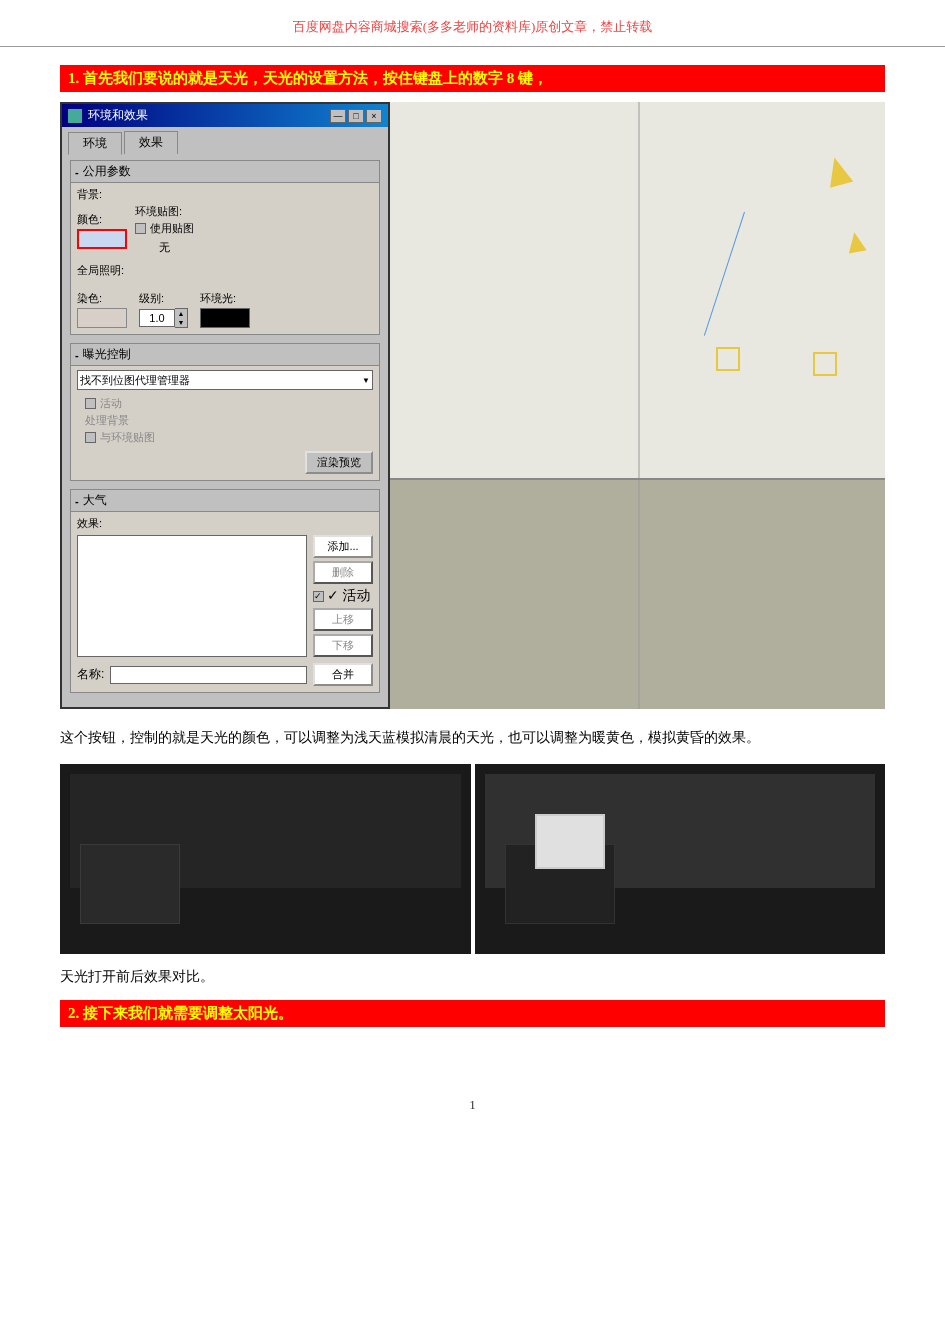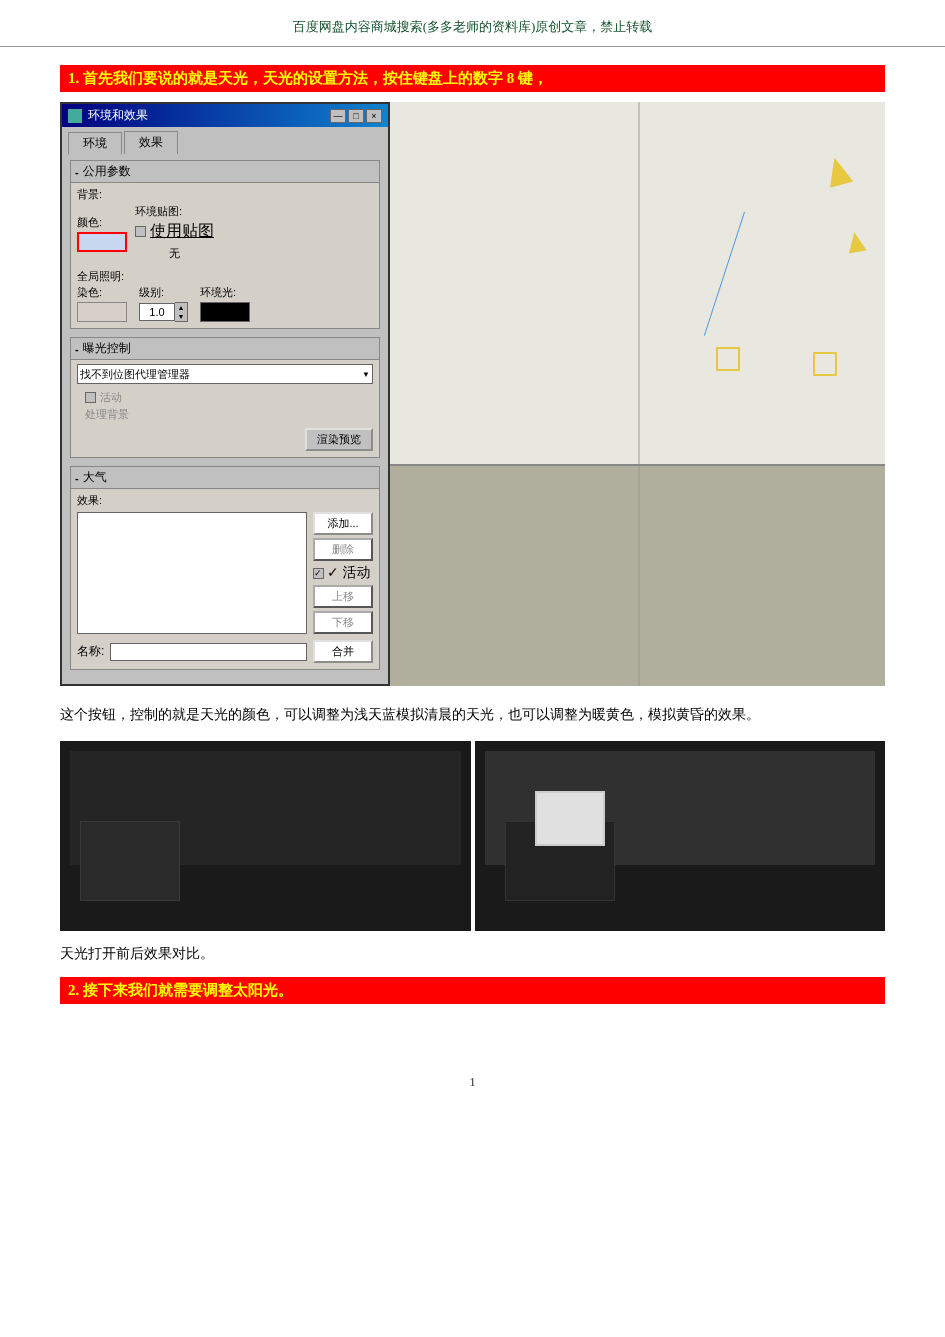--- a/index.html
+++ b/index.html
@@ -10,21 +10,21 @@
       font-family: "SimSun", "宋体", serif;
       font-size: 14px;
       color: #000;
     }
 
     .page-header {
       text-align: center;
       padding: 18px 0 10px 0;
       border-bottom: 1px solid #999;
       font-size: 13px;
-      color: #14532d;
+      color: #ef4444;
     }
 
     .page-content {
       padding: 18px 60px 30px 60px;
     }
 
     
     .section-title {
       background: #ff0000;
       color: #ffff00;
@@ -176,36 +176,35 @@
       width: 50px;
       height: 20px;
       background: #000000;
       border: 1px solid #666;
     }
 
     .use-map-row {
       display: flex;
       align-items: center;
       gap: 4px;
-      font-size: 16px;
-      text-decoration: underline;
+      font-size: 11px;
     }
 
     .none-text {
       text-align: center;
       font-size: 11px;
       padding: 2px 0;
     }
 
     
     .gi-row {
       display: flex;
       align-items: center;
       gap: 12px;
-      margin-top: 1px;
+      margin-top: 13px;
     }
 
     .spin-input-wrap {
       display: flex;
       align-items: center;
     }
 
     .spin-input {
       width: 36px;
       height: 18px;
@@ -584,20 +583,24 @@
               <span class="dropdown-arrow">▼</span>
             </div>
           </div>
           <div class="checkbox-row disabled">
             <span class="cb"></span>
             <span>活动</span>
           </div>
           <div class="checkbox-row disabled">
             <span>处理背景</span>
           </div>
+          <div class="checkbox-row disabled">
+            <span class="cb"></span>
+            <span>与环境贴图</span>
+          </div>
           <div style="margin-top:6px;">
             <button class="render-preview-btn">
               <span>渲染预览</span>
             </button>
           </div>
         </div>
 
         <div class="section-group">
           <div class="section-group-title">
             <span class="section-group-minus">-</span>

